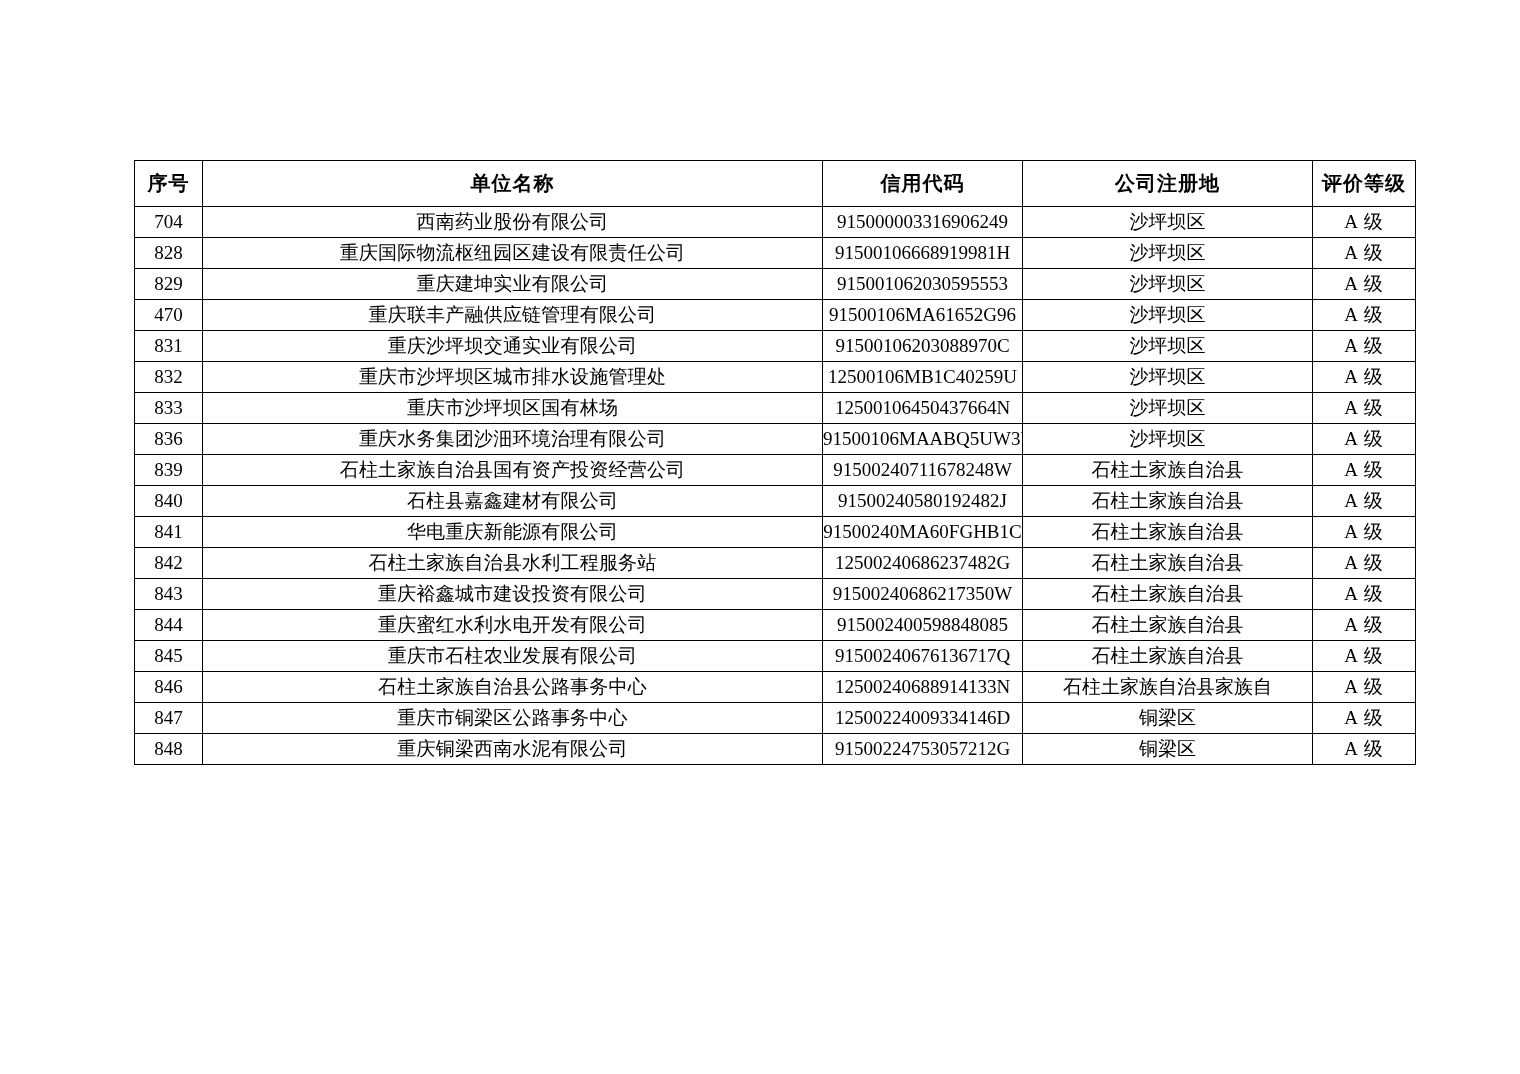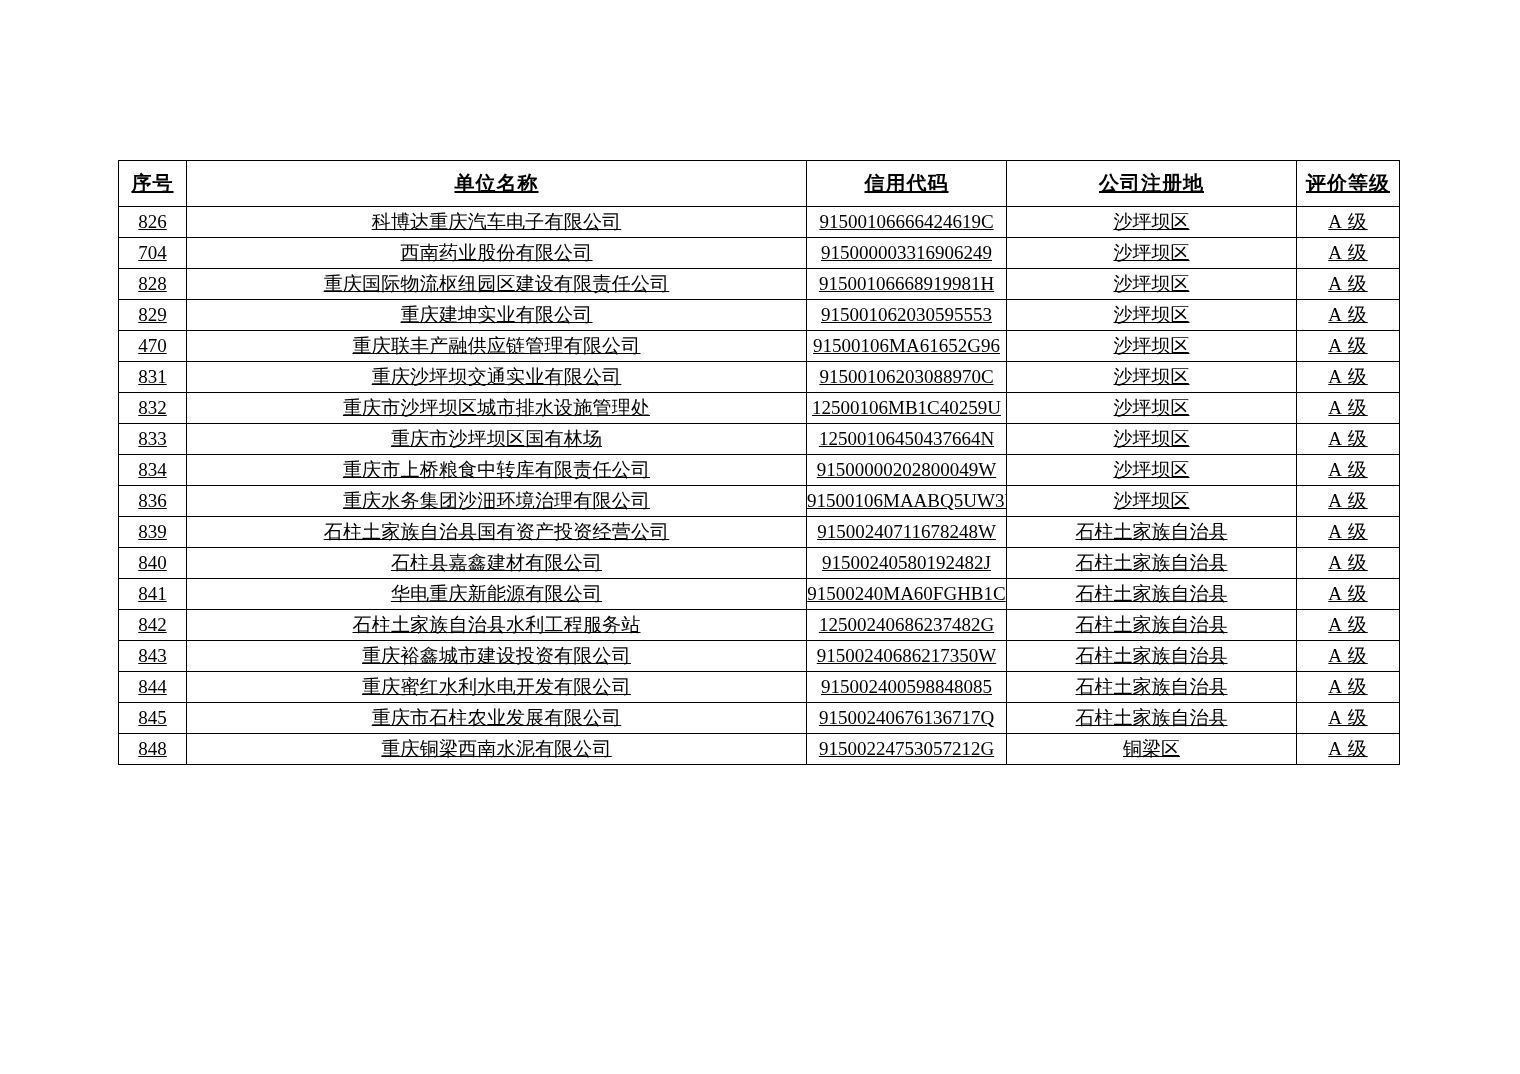--- a/index.html
+++ b/index.html
@@ -12,22 +12,21 @@
     height: 1074px;
     font-family: "Liberation Serif", "DejaVu Serif", serif;
     color: #000000;
     overflow: hidden;
   }
   .page {
     position: relative;
     width: 1348px;
     height: 1074px;
     box-sizing: border-box;
-    padding: 160px 0 0 0;
-    text-decoration: underline;
+    padding: 160px 0 0 16px;
   }
   .table-wrap {
     margin-left: 118px;
     width: 1281px;
   }
   table.doc-table {
     border-collapse: collapse;
     width: 1281px;
     table-layout: fixed;
   }
@@ -79,27 +78,20 @@
         <tr>
           <th>序号</th>
           <th>单位名称</th>
           <th>信用代码</th>
           <th>公司注册地</th>
           <th>评价等级</th>
         </tr>
       </thead>
       <tbody id="table-body">
           <tr>
-            <td class="seq">826</td>
-            <td class="name">科博达重庆汽车电子有限公司</td>
-            <td class="code">91500106666424619C</td>
-            <td class="region">沙坪坝区</td>
-            <td class="grade">A 级</td>
-          </tr>
-          <tr>
             <td class="seq">704</td>
             <td class="name">西南药业股份有限公司</td>
             <td class="code">915000003316906249</td>
             <td class="region">沙坪坝区</td>
             <td class="grade">A 级</td>
           </tr>
           <tr>
             <td class="seq">828</td>
             <td class="name">重庆国际物流枢纽园区建设有限责任公司</td>
             <td class="code">91500106668919981H</td>
@@ -135,27 +127,20 @@
             <td class="grade">A 级</td>
           </tr>
           <tr>
             <td class="seq">833</td>
             <td class="name">重庆市沙坪坝区国有林场</td>
             <td class="code">12500106450437664N</td>
             <td class="region">沙坪坝区</td>
             <td class="grade">A 级</td>
           </tr>
           <tr>
-            <td class="seq">834</td>
-            <td class="name">重庆市上桥粮食中转库有限责任公司</td>
-            <td class="code">91500000202800049W</td>
-            <td class="region">沙坪坝区</td>
-            <td class="grade">A 级</td>
-          </tr>
-          <tr>
             <td class="seq">836</td>
             <td class="name">重庆水务集团沙沺环境治理有限公司</td>
             <td class="code">91500106MAABQ5UW3U</td>
             <td class="region">沙坪坝区</td>
             <td class="grade">A 级</td>
           </tr>
           <tr>
             <td class="seq">839</td>
             <td class="name">石柱土家族自治县国有资产投资经营公司</td>
             <td class="code">91500240711678248W</td>
@@ -195,20 +180,34 @@
             <td class="name">重庆蜜红水利水电开发有限公司</td>
             <td class="code">915002400598848085</td>
             <td class="region">石柱土家族自治县</td>
             <td class="grade">A 级</td>
           </tr>
           <tr>
             <td class="seq">845</td>
             <td class="name">重庆市石柱农业发展有限公司</td>
             <td class="code">91500240676136717Q</td>
             <td class="region">石柱土家族自治县</td>
+            <td class="grade">A 级</td>
+          </tr>
+          <tr>
+            <td class="seq">846</td>
+            <td class="name">石柱土家族自治县公路事务中心</td>
+            <td class="code">12500240688914133N</td>
+            <td class="region">石柱土家族自治县家族自</td>
+            <td class="grade">A 级</td>
+          </tr>
+          <tr>
+            <td class="seq">847</td>
+            <td class="name">重庆市铜梁区公路事务中心</td>
+            <td class="code">12500224009334146D</td>
+            <td class="region">铜梁区</td>
             <td class="grade">A 级</td>
           </tr>
           <tr>
             <td class="seq">848</td>
             <td class="name">重庆铜梁西南水泥有限公司</td>
             <td class="code">91500224753057212G</td>
             <td class="region">铜梁区</td>
             <td class="grade">A 级</td>
           </tr>
         </tbody>

